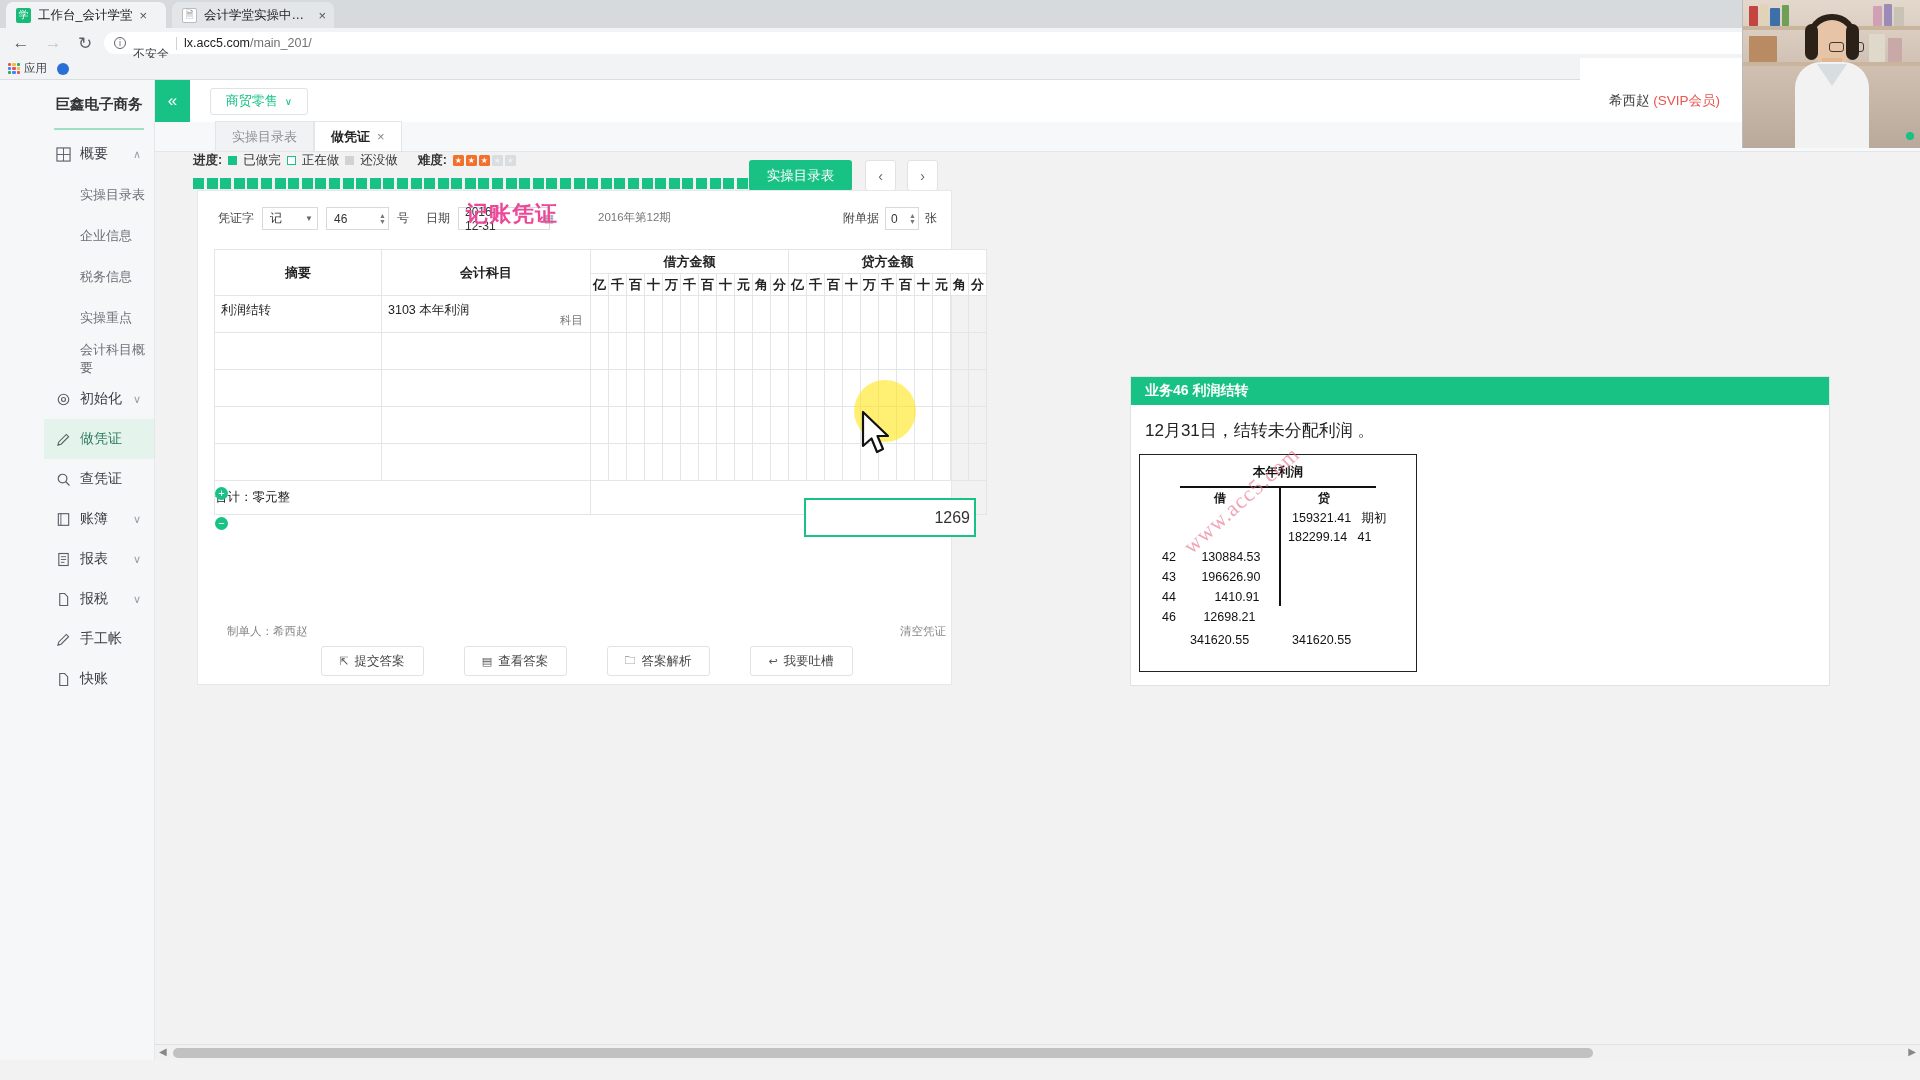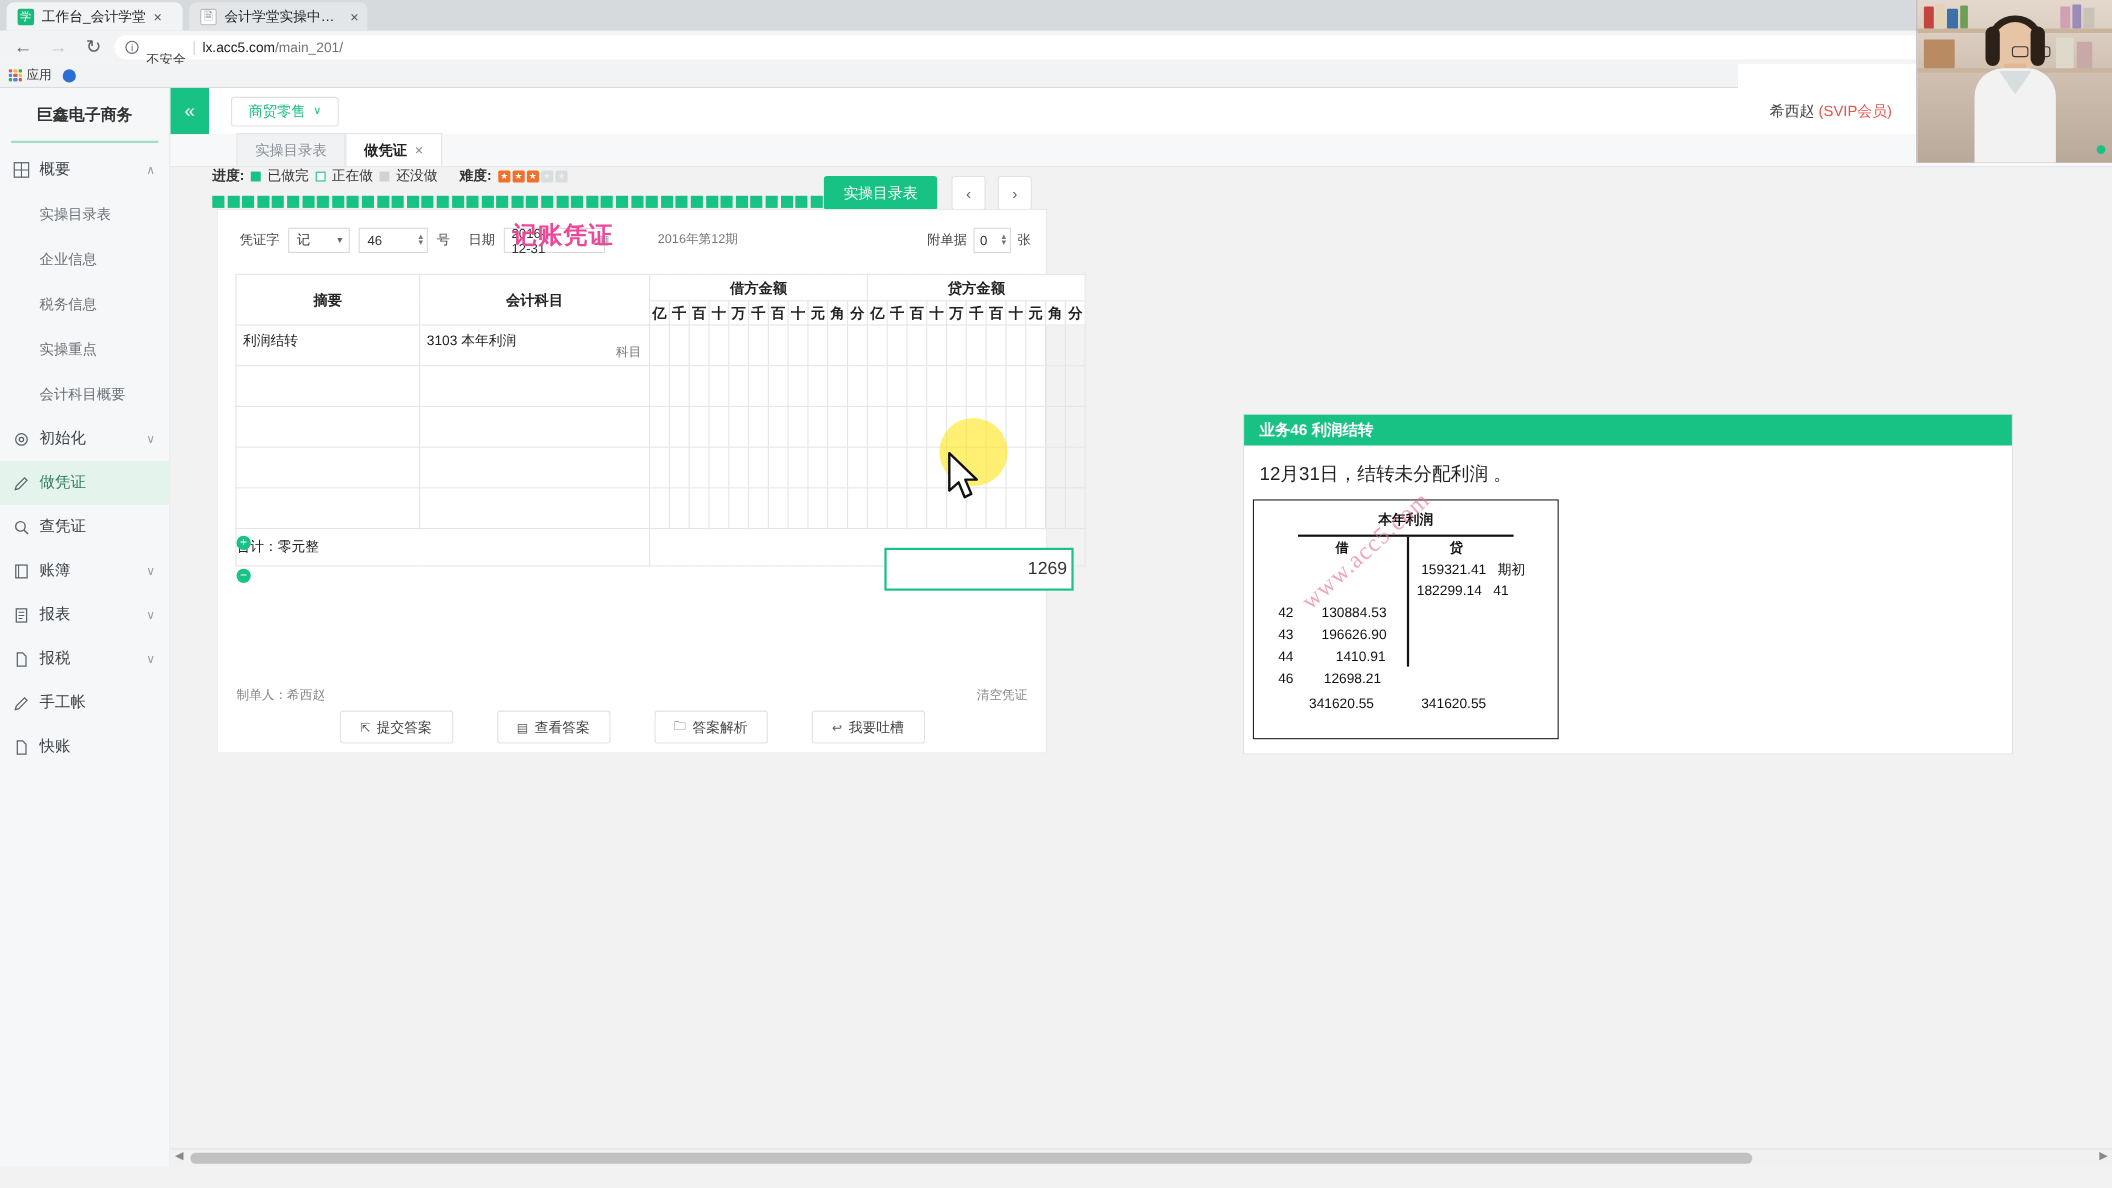--- a/index.html
+++ b/index.html
@@ -75,21 +75,21 @@
 
   
   .page {
     position: absolute; top: 80px; left: 0; width: 1920px; height: 1000px;
     background: #f2f2f2;
   }
 
   
   .sidebar {
     position: absolute; top: 0; left: 0; width: 155px; height: 980px;
-    background: #f5f7f8; border-right: 1px solid #e4e8ea;
+    background: #f5f7f8; border-right: 1px solid #e4e8ea; padding-left: 44px;
   }
   .brand {
     height: 50px; display: flex; align-items: center; justify-content: center;
     font-size: 14.5px; font-weight: bold; color: #333;
     border-bottom: 2px solid #9fdfc4; margin: 0 10px;
   }
   .navgroup { padding-top: 4px; }
   .navrow {
     height: 40px; display: flex; align-items: center; padding: 0 12px; gap: 9px;
     font-size: 14px; color: #3b4046; cursor: pointer; position: relative;
@@ -239,21 +239,21 @@
   }
 
   .rowbtns { position: absolute; left: 17px; top: 296px; z-index: 6; }
   .rbtn {
     width: 13px; height: 13px; border-radius: 50%; color: #fff; font-size: 11px;
     display: flex; align-items: center; justify-content: center; line-height: 1; margin-bottom: 17px;
   }
   .rbtn.add { background: #18c184; }
   .rbtn.del { background: #18c184; }
 
-  .vfoot { position: absolute; bottom: 0; left: 0; width: 753px; height: 68px; }
+  .vfoot { position: absolute; bottom: 0; left: 12px; width: 753px; height: 68px; }
   .maker { position: absolute; left: 17px; top: 8px; font-size: 11.5px; color: #888; }
   .clearv { position: absolute; right: 17px; top: 8px; font-size: 11.5px; color: #888; }
   .actionbtns {
     position: absolute; bottom: 8px; left: 0; width: 753px;
     display: flex; justify-content: center; gap: 40px;
   }
   .abtn {
     width: 103px; height: 30px; border: 1px solid #dfe3e6; background: #fff; border-radius: 3px;
     display: flex; align-items: center; justify-content: center; gap: 6px;
     font-size: 12.5px; color: #444;

